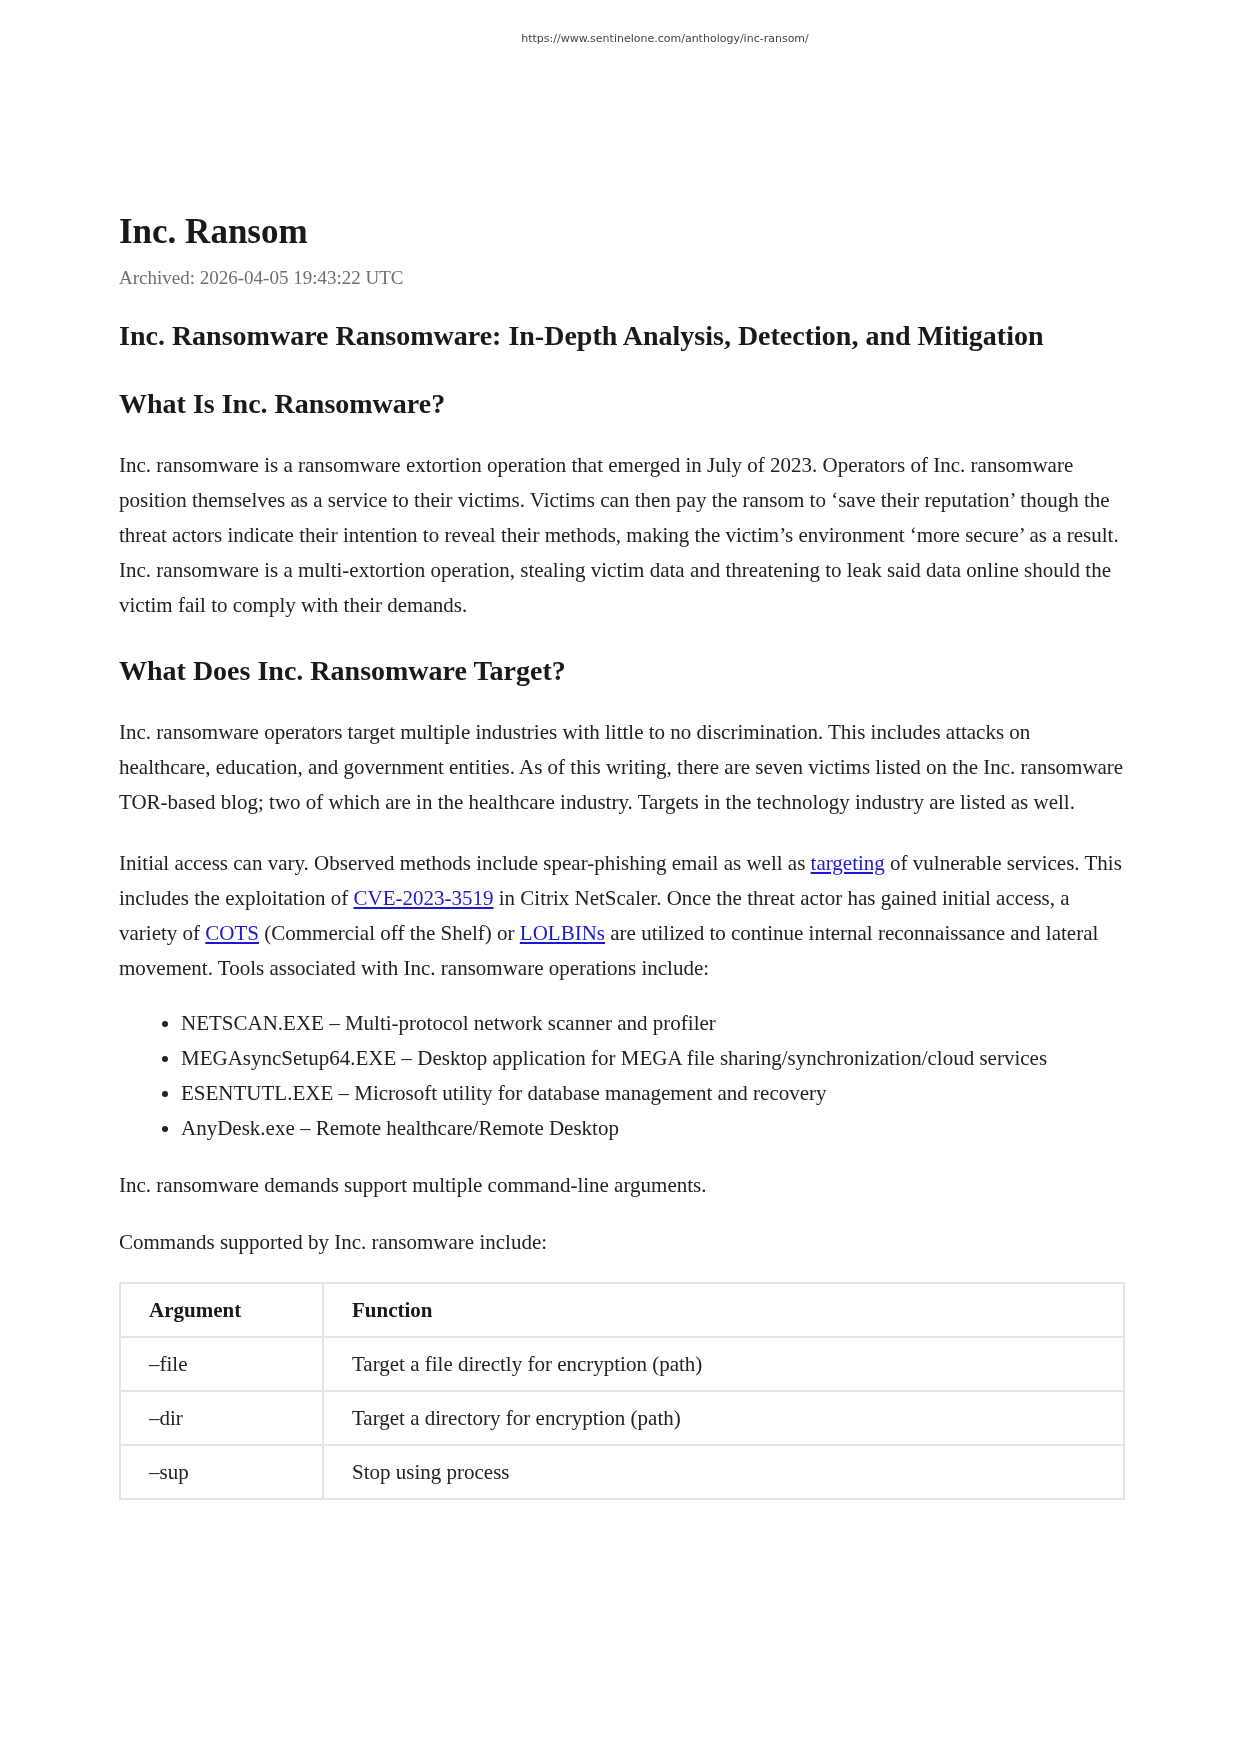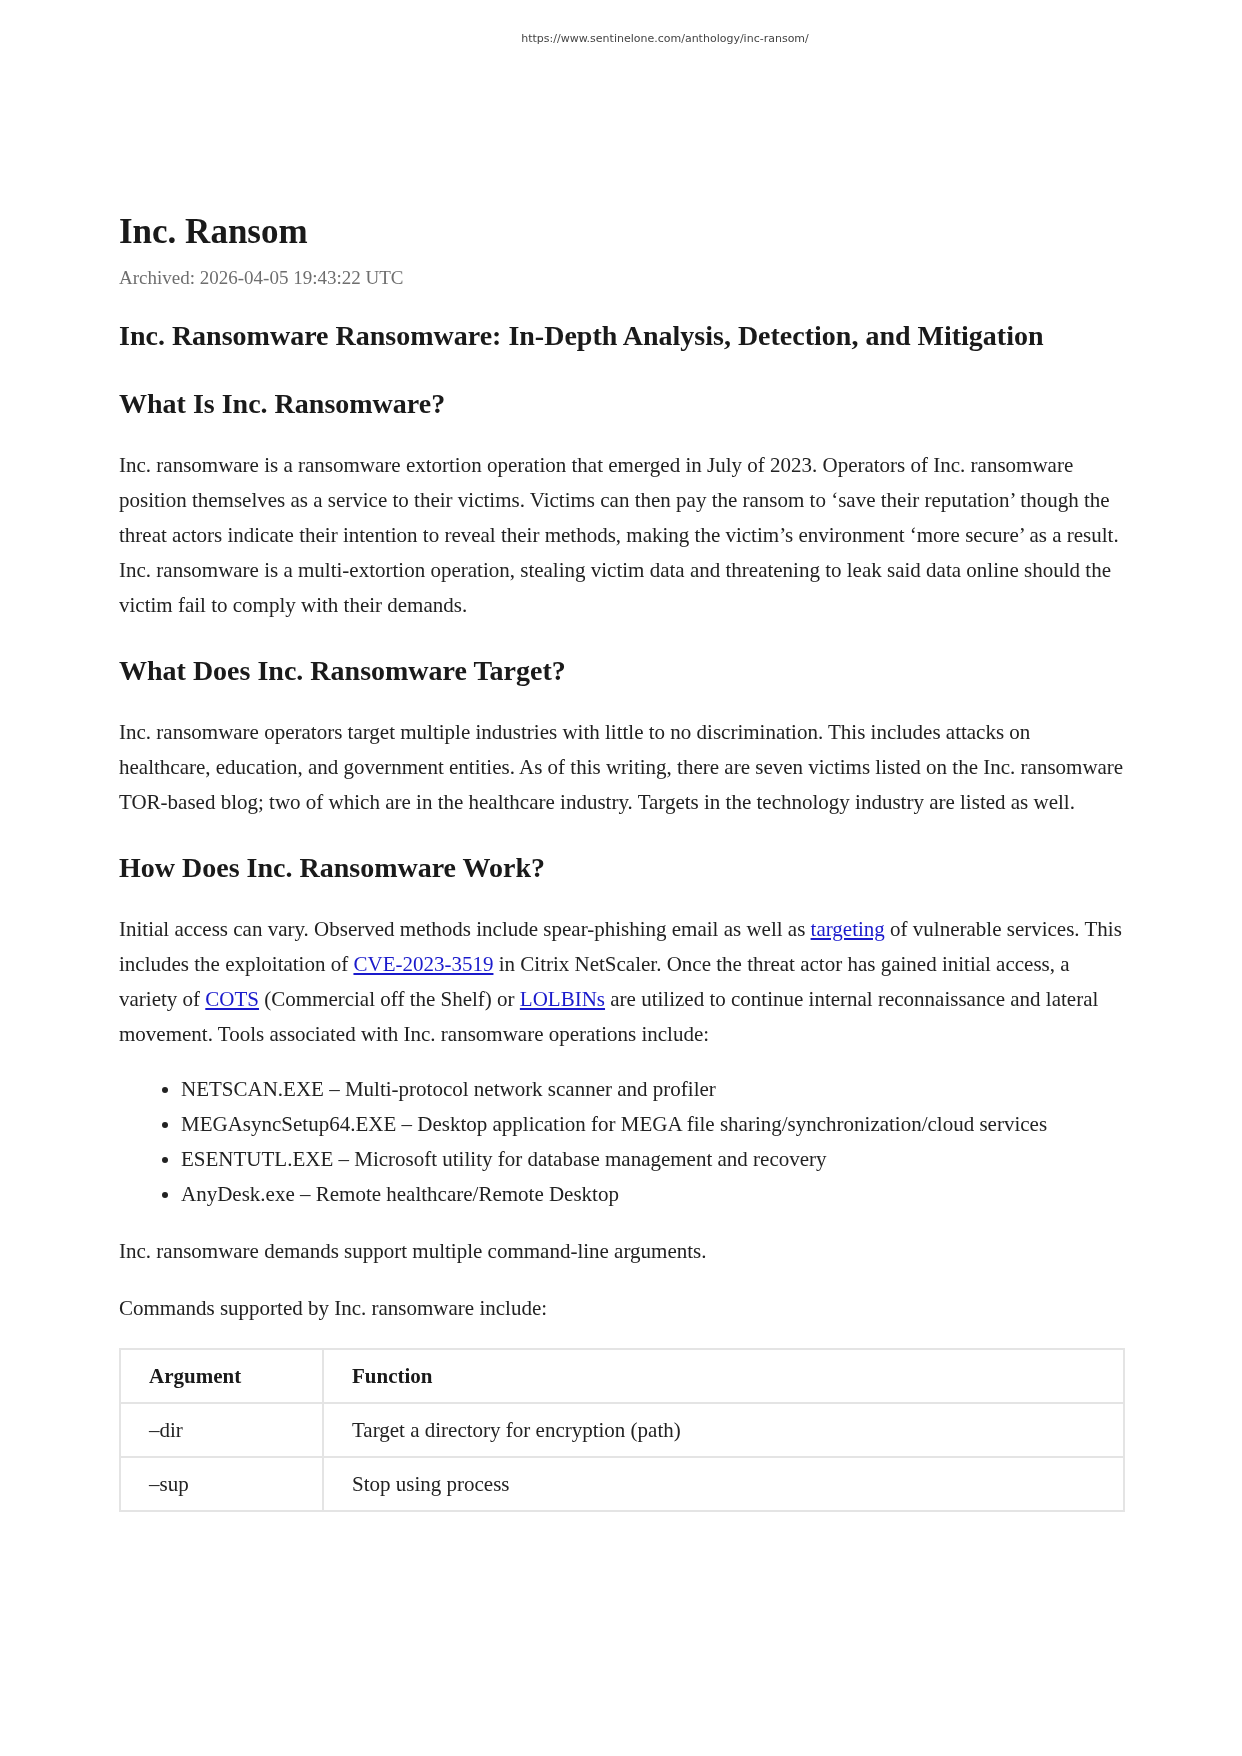--- a/index.html
+++ b/index.html
@@ -114,21 +114,20 @@
   <div class="archived">Archived: 2026-04-05 19:43:22 UTC</div>
 
   <h2 class="h-main">Inc. Ransomware Ransomware: In-Depth Analysis, Detection, and Mitigation</h2>
 
   <h2 class="h-what">What Is Inc. Ransomware?</h2>
   <p class="after-h">Inc. ransomware is a ransomware extortion operation that emerged in July of 2023. Operators of Inc. ransomware position themselves as a service to their victims. Victims can then pay the ransom to ‘save their reputation’ though the threat actors indicate their intention to reveal their methods, making the victim’s environment ‘more secure’ as a result. Inc. ransomware is a multi-extortion operation, stealing victim data and threatening to leak said data online should the victim fail to comply with their demands.</p>
 
   <h2 class="h-target">What Does Inc. Ransomware Target?</h2>
   <p class="after-h">Inc. ransomware operators target multiple industries with little to no discrimination. This includes attacks on healthcare, education, and government entities. As of this writing, there are seven victims listed on the Inc. ransomware TOR-based blog; two of which are in the healthcare industry. Targets in the technology industry are listed as well.</p>
 
-  <h2 class="h-work">How Does Inc. Ransomware Work?</h2>
   <p class="after-h"><span>Initial access can vary. Observed methods include spear-phishing email as well as </span><a class="link">targeting</a><span> of vulnerable services. This includes the exploitation of </span><a class="link">CVE-2023-3519</a><span> in Citrix NetScaler. Once the threat actor has gained initial access, a variety of </span><a class="link">COTS</a><span> (Commercial off the Shelf) or </span><a class="link">LOLBINs</a><span> are utilized to continue internal reconnaissance and lateral movement. Tools associated with Inc. ransomware operations include:</span></p>
 
   <ul class="tools">
     <li>NETSCAN.EXE – Multi-protocol network scanner and profiler</li>
     <li>MEGAsyncSetup64.EXE – Desktop application for MEGA file sharing/synchronization/cloud services</li>
     <li>ESENTUTL.EXE – Microsoft utility for database management and recovery</li>
     <li>AnyDesk.exe – Remote healthcare/Remote Desktop</li>
   </ul>
 
   <p class="payloads">Inc. ransomware demands support multiple command-line arguments.</p>
@@ -136,20 +135,24 @@
 
   <table class="args">
     <thead>
       <tr>
         <th class="col-arg">Argument</th>
         <th>Function</th>
       </tr>
     </thead>
     <tbody>
       <tr>
+        <td class="col-arg">–file</td>
+        <td>Target a file directly for encryption (path)</td>
+      </tr>
+      <tr>
         <td class="col-arg">–dir</td>
         <td>Target a directory for encryption (path)</td>
       </tr>
       <tr>
         <td class="col-arg">–sup</td>
         <td>Stop using process</td>
       </tr>
     </tbody>
   </table>
 </div>

